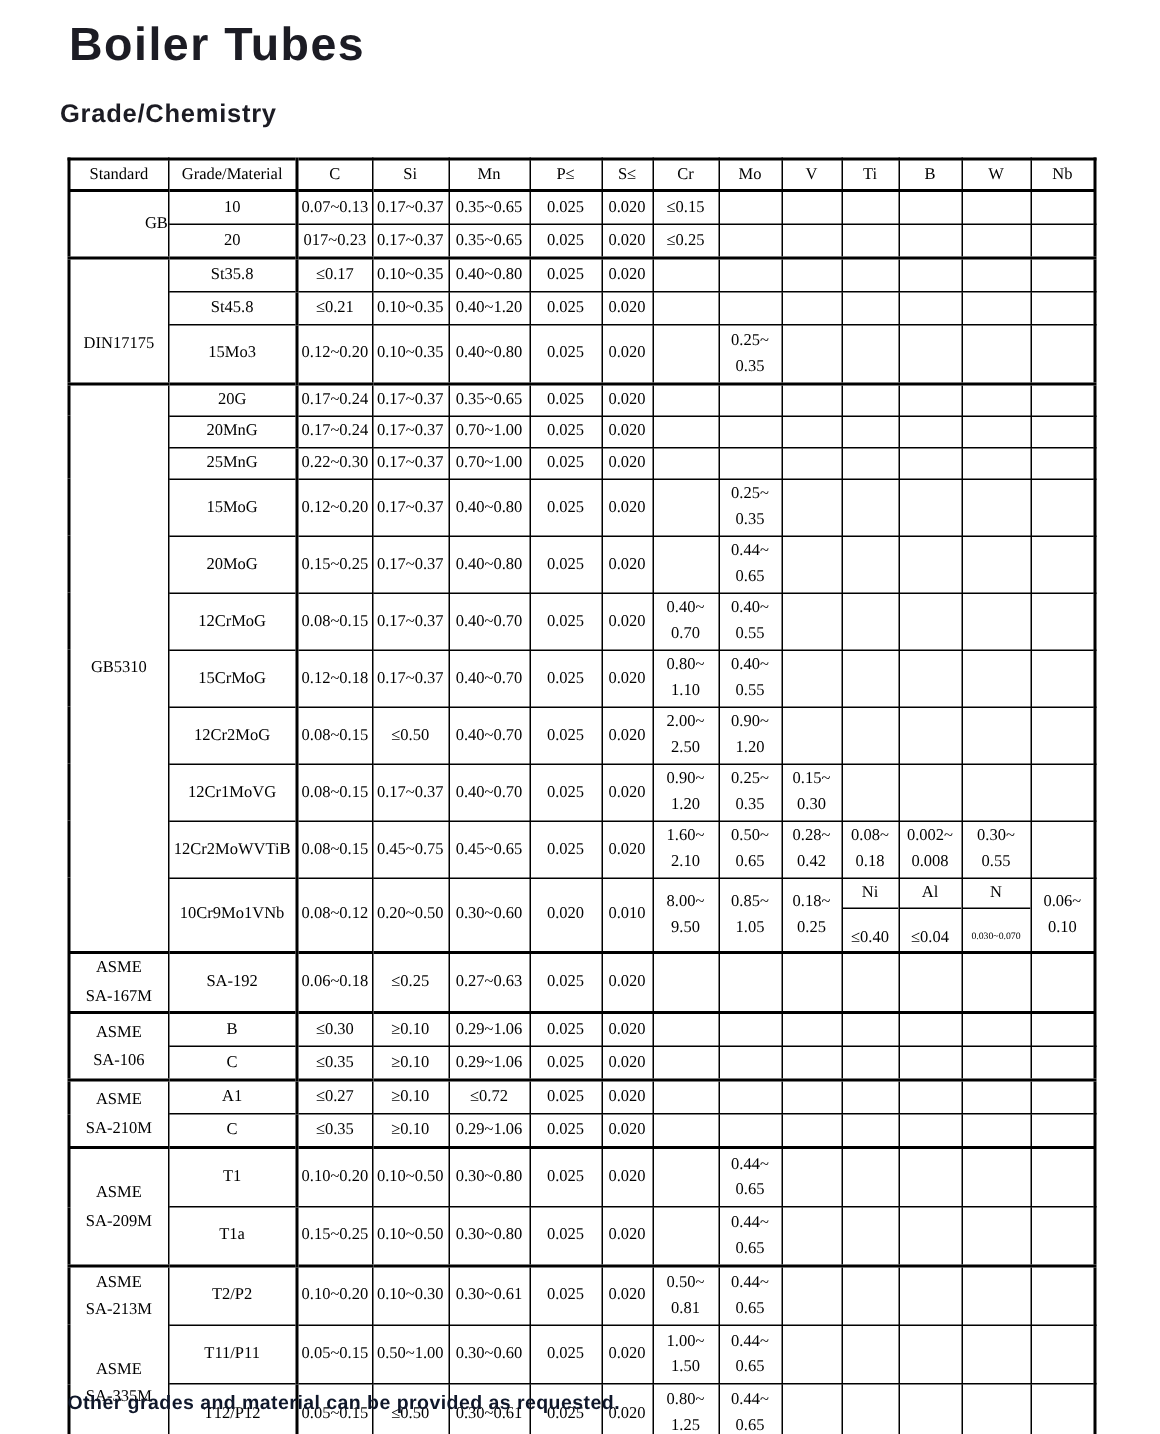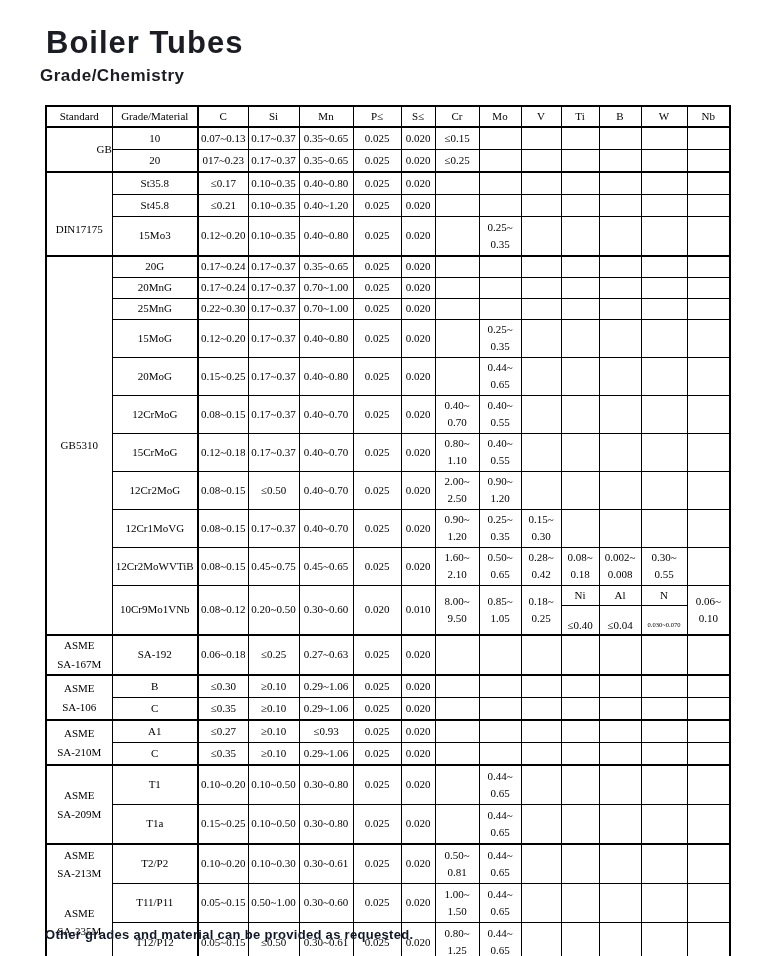--- a/index.html
+++ b/index.html
@@ -12,21 +12,20 @@
     color:#1c1c24;
     overflow:hidden;
   }
   .title{
     position:absolute;
     left:46px; top:12px;
     font-size:31px;
     font-weight:bold;
     letter-spacing:1px;
     color:#1c1c24;
-    margin-top:13px;
   }
   .subtitle{
     position:absolute;
     left:40px; top:66px;
     font-size:17px;
     font-weight:bold;
     letter-spacing:0.5px;
     color:#1c1c24;
   }
   .footnote{
@@ -446,21 +445,21 @@
           <td></td>
           <td></td>
           <td></td>
           <td></td>
         </tr>
         <tr class="h-s group-start">
           <td rowspan="2" class="std"><div class="std-wrap" style="height: 43px;"><div class="std-block" style="flex: 2 1 0%;"><div>ASME</div><div>SA-210M</div></div></div></td>
           <td class="grade">A1</td>
           <td>≤0.27</td>
           <td>≥0.10</td>
-          <td>≤0.93</td>
+          <td>≤0.72</td>
           <td>0.025</td>
           <td>0.020</td>
           <td></td>
           <td></td>
           <td></td>
           <td></td>
           <td></td>
           <td></td>
           <td></td>
         </tr>

